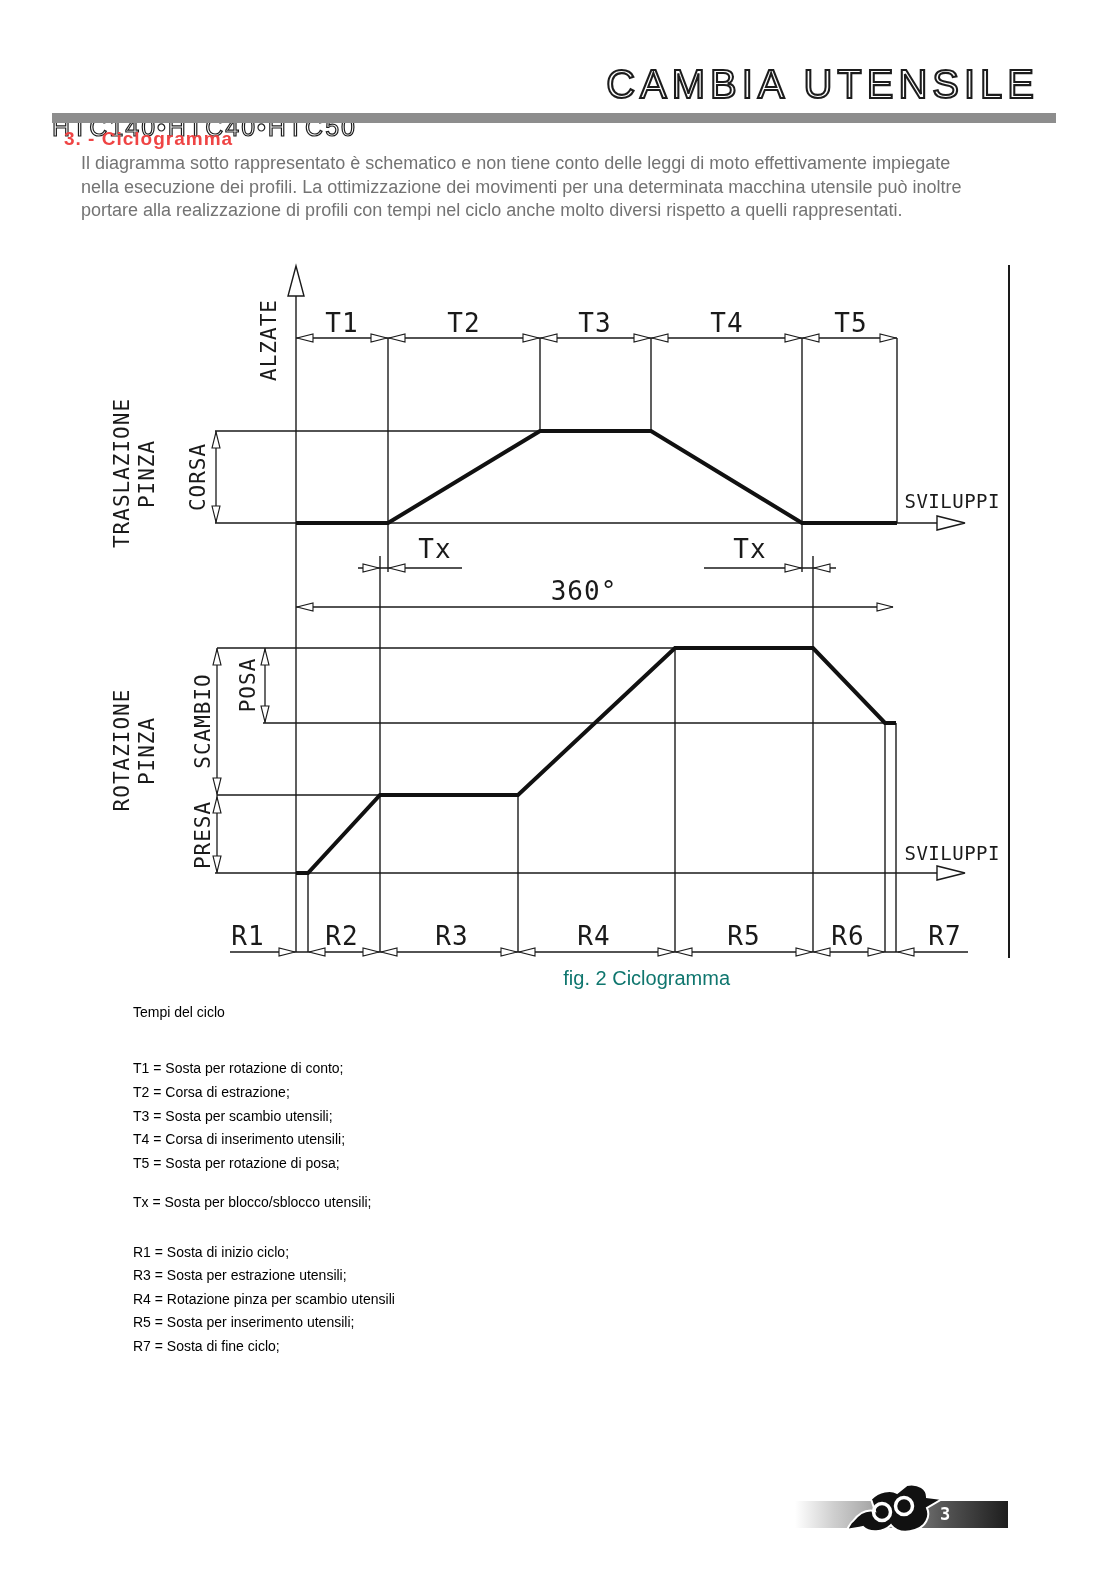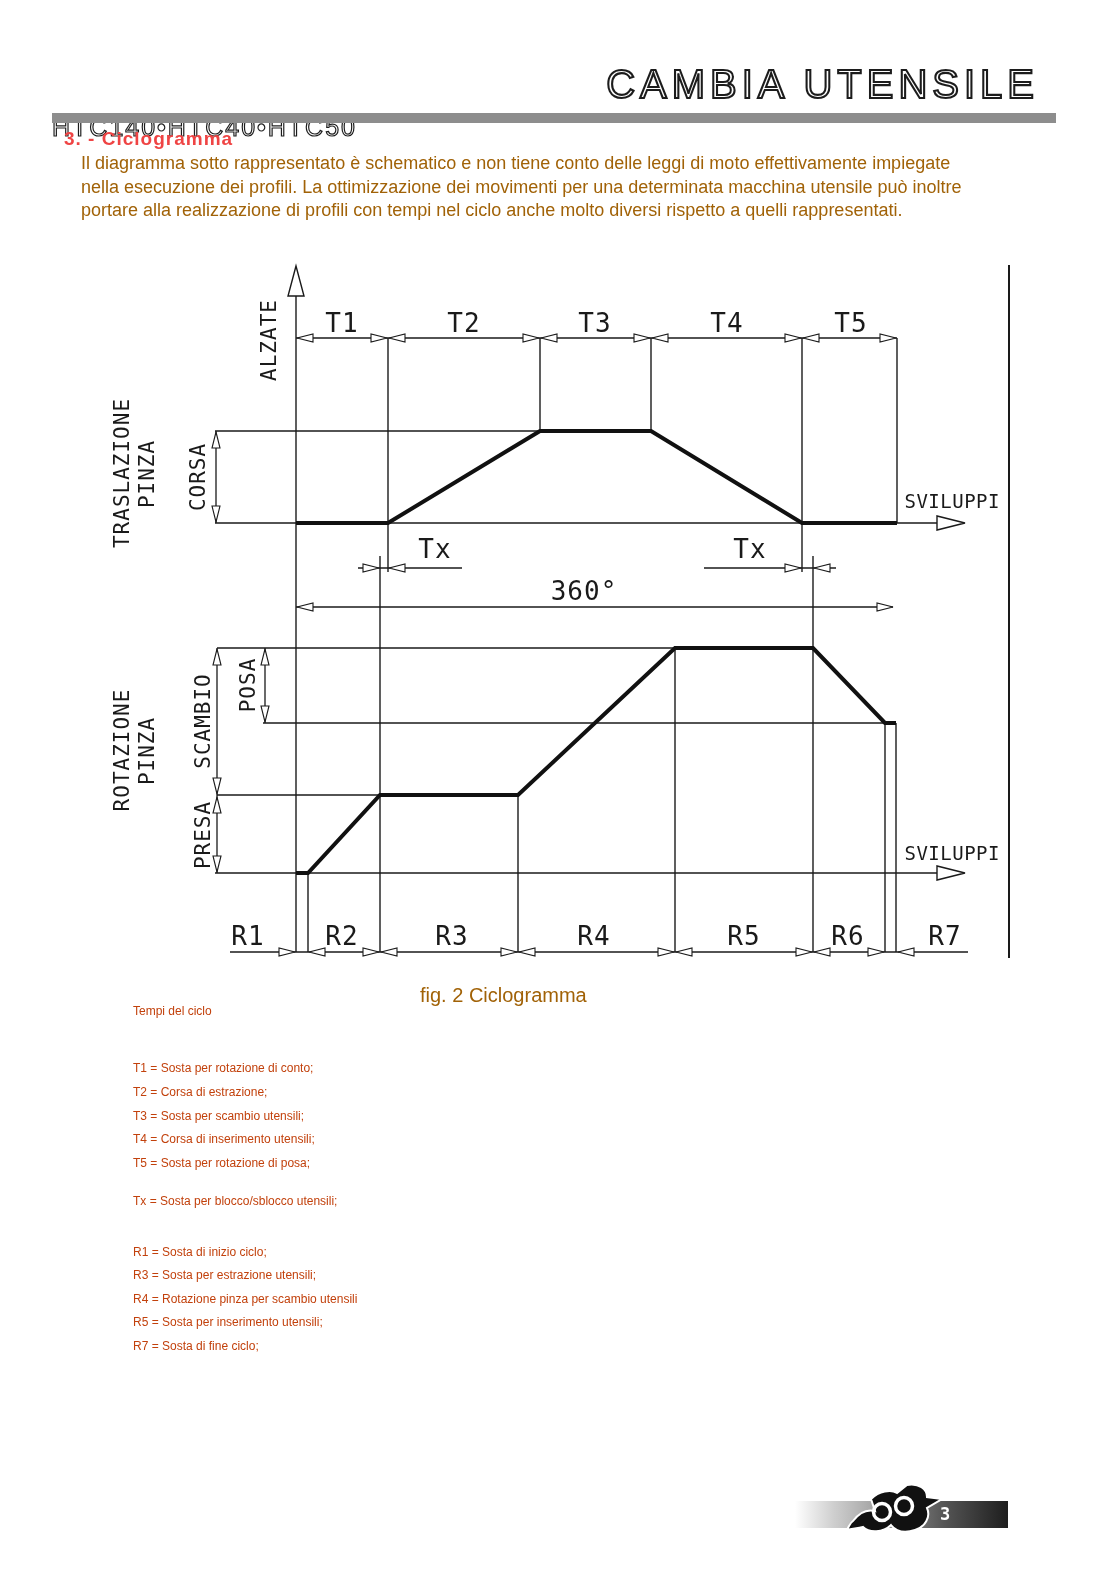--- a/index.html
+++ b/index.html
@@ -11,32 +11,32 @@
   .models{left:52px;top:84px;font-size:25px;letter-spacing:2px;font-weight:700;color:#1c1c1c;margin-top:29px;}
   .title{right:78px;top:62px;font-size:40px;letter-spacing:5px;font-weight:700;color:#1c1c1c;}
   @supports (-webkit-text-stroke: 1px black){
     .models{color:transparent;-webkit-text-stroke:1.2px #1c1c1c;font-weight:400;}
     .title{color:transparent;-webkit-text-stroke:2.1px #1c1c1c;font-weight:400;}
   }
   .rule{left:52px;top:113px;width:1004px;height:10px;background:#8d8d8d;}
 
   
   .sec-heading{left:64px;top:128px;font-size:19px;font-weight:700;color:#ef4444;letter-spacing:1px;}
-  .para{left:81px;top:152px;font-size:18px;line-height:23.5px;color:#a16207;}
+  .para{left:81px;top:152px;font-size:18px;line-height:23.5px;color:#737373;}
 
   
   svg.fig{left:0;top:0;}
   .cad{font-family:"DejaVu Sans Mono",monospace;fill:#1a1a1a;}
   .cad-lg{font-size:26px;letter-spacing:1px;}
   .cad-md{font-size:21px;letter-spacing:1px;}
   .cad-sm{font-size:19px;letter-spacing:0.5px;}
-  .caption{left:420px;top:967px;width:310px;text-align:left;font-size:20px;color:#a16207;margin-top:17px;}
-
-  
-  .legend{font-size:12px;color:#c2410c;}
+  .caption{left:420px;top:967px;width:310px;text-align:right;font-size:20px;color:#0f766e;}
+
+  
+  .legend{font-size:14px;color:#000000;}
   .legend-heading{left:133px;top:1004px;}
   .t-items{left:133px;top:1057px;line-height:23.8px;}
   .tx-item{left:133px;top:1194px;}
   .r-items{left:133px;top:1241px;line-height:23.4px;}
 
   
   .footer-bar{left:795px;top:1501px;width:213px;height:27px;
     background:linear-gradient(90deg,#ffffff 0%,#cfcfcf 18%,#9a9a9a 42%,#555555 70%,#1e1e1e 100%);}
   .page-num{left:928px;top:1504px;width:34px;text-align:center;color:#fff;font-size:17px;font-weight:700;
     font-family:"DejaVu Sans Mono",monospace;}

